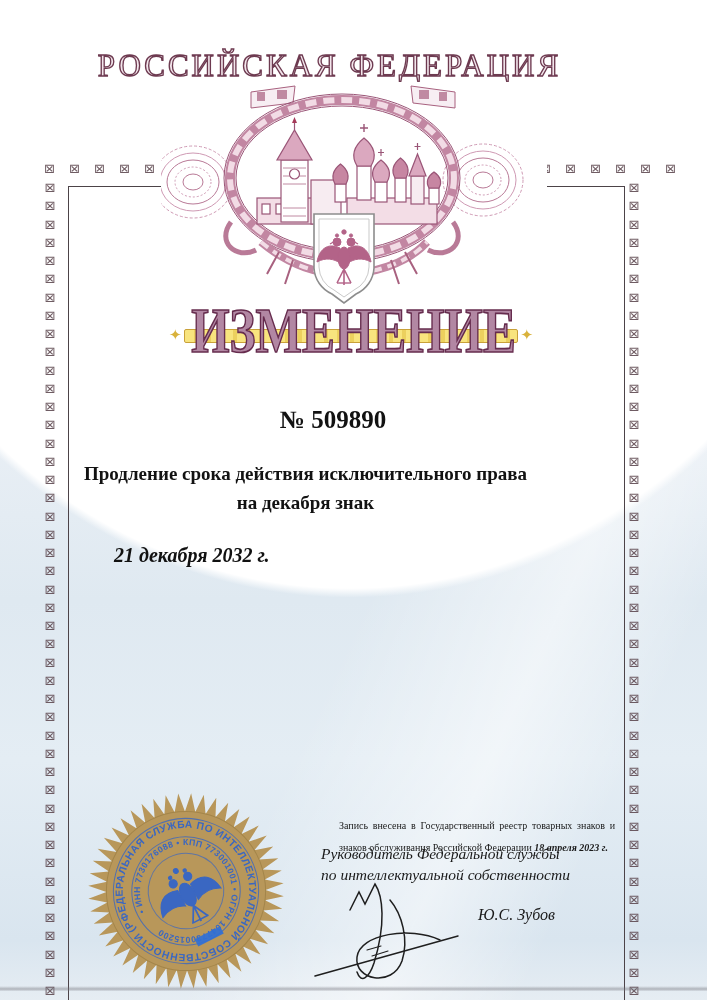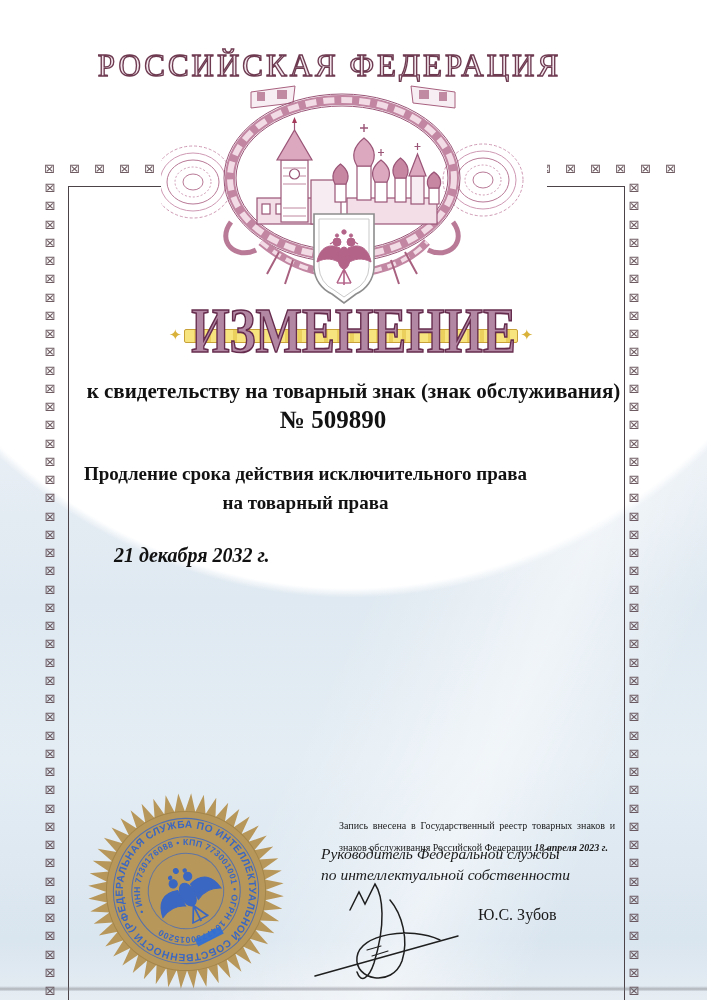--- a/index.html
+++ b/index.html
@@ -53,21 +53,21 @@
   .date-value{position:absolute;left:114px;top:544px;width:400px;
     font-size:20px;font-weight:700;font-style:italic;color:#111;}
 
   .registry{position:absolute;left:339px;top:770px;width:276px;
     font-size:10px;line-height:21.5px;color:#1a1a1a;text-align:justify;margin-top:45px;}
   .registry b{font-style:italic;}
   .official{position:absolute;left:321px;top:843px;width:290px;
     font-size:15.5px;line-height:21px;font-style:italic;color:#1a1a1a;}
   #signature{position:absolute;left:312px;top:876px;}
   .signer{position:absolute;left:478px;top:906px;font-size:16px;
-    color:#1a1a1a;}
+    font-style:italic;color:#1a1a1a;}
 
   #seal{position:absolute;left:84px;top:789px;transform:rotate(-27deg);}
 
   .scan-edge{position:absolute;left:0;top:986px;width:707px;height:5px;
     background:linear-gradient(180deg,rgba(120,120,125,.0),rgba(110,110,118,.45) 60%,rgba(140,140,148,.15));}
 </style>
 </head>
 <body>
 
 <div class="page">
@@ -258,25 +258,24 @@
       </g>
     </g>
   </svg>
 
   <div class="band">
     <span class="band-end l">✦</span>
     <span class="band-end r">✦</span>
   </div>
   <h1 class="doc-title">ИЗМЕНЕНИЕ</h1>
 
-  <div class="subtitle">к свидетельству на товарный знак (знак обслуживания)</div>
   <div class="cert-number">№ 509890</div>
   <div class="heading">
     <div>Продление срока действия исключительного права</div>
-    <div>на товарный права</div>
+    <div>на декабря знак</div>
   </div>
   <div class="date-value">21 декабря 2032 г.</div>
 
   <div class="registry"><span>Запись внесена в Государственный реестр товарных знаков и знаков обслуживания Российской Федерации</span>
     <b>18 апреля 2023 г.</b></div>
 
   <div class="official">
     <div>Руководитель Федеральной службы</div>
     <div>по интеллектуальной собственности</div>
   </div>

